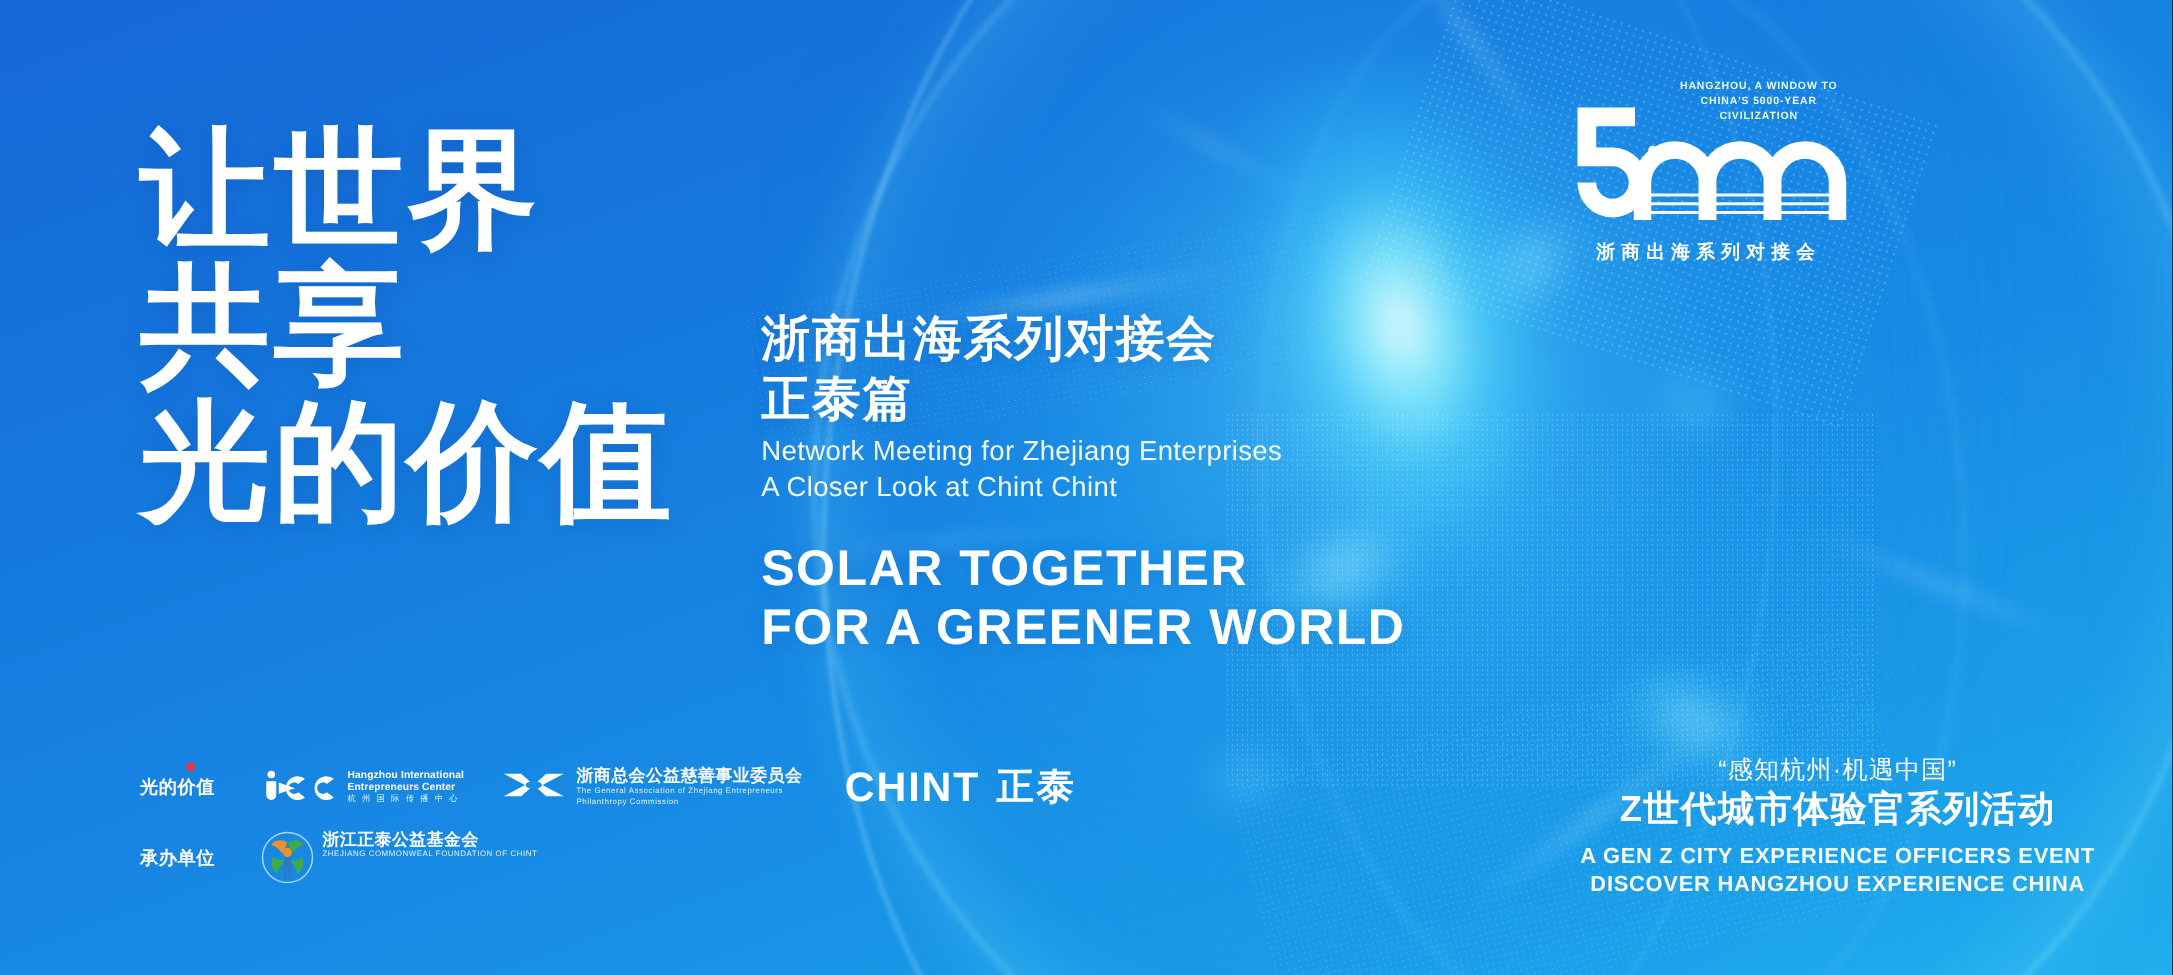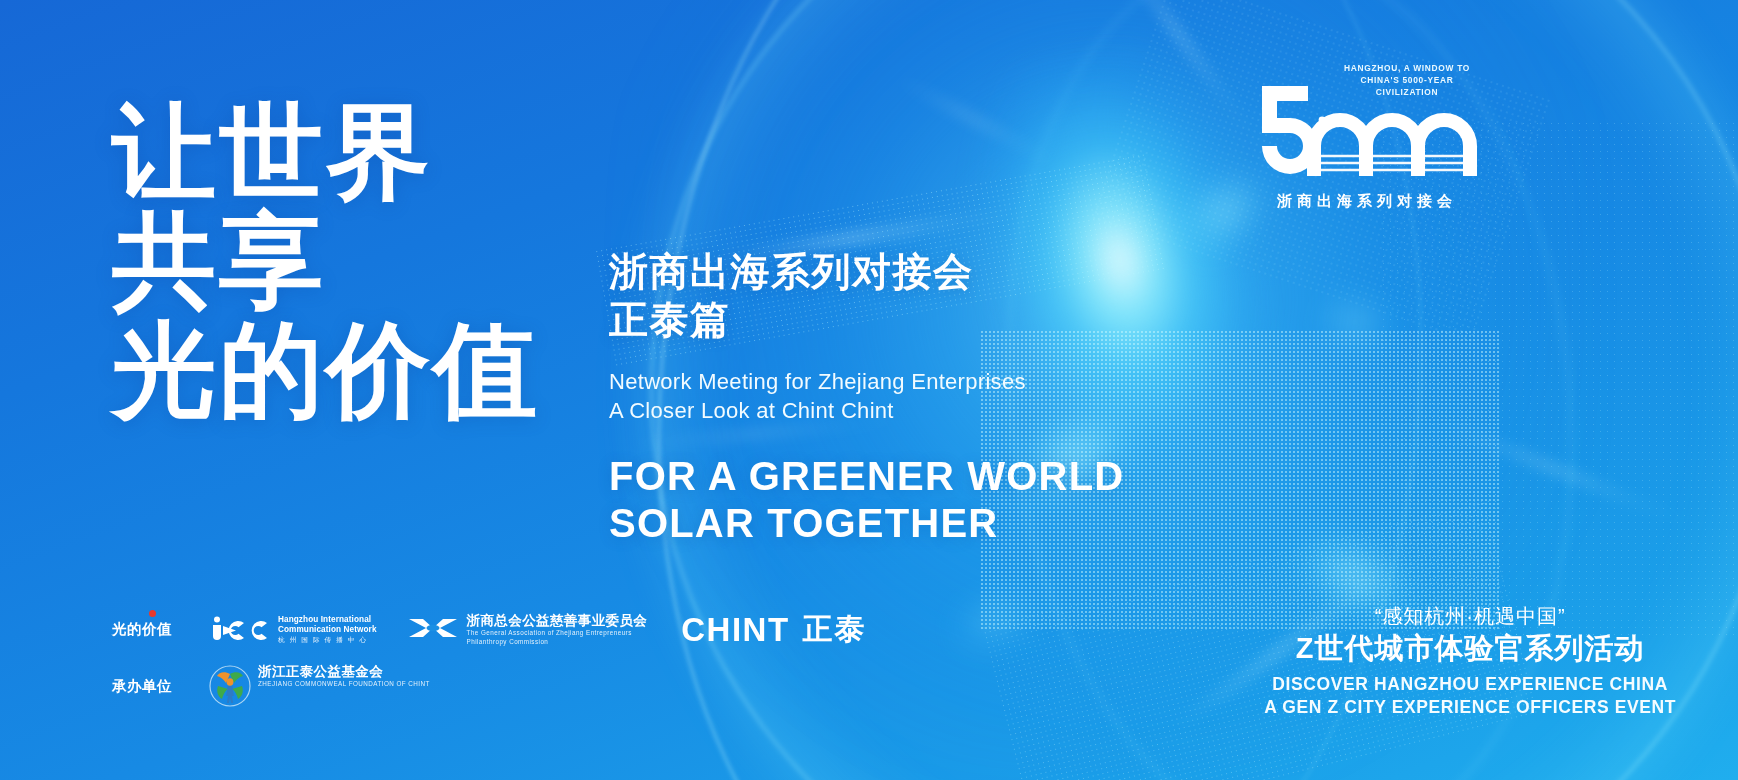--- a/index.html
+++ b/index.html
@@ -115,21 +115,21 @@
     color:#fff;
   }
   .sub-cn {
     font-size:39px;
     font-weight:bold;
     line-height:1.22;
     letter-spacing:1.5px;
     text-shadow:0 2px 12px rgba(10,70,160,0.25);
   }
   .sub-en {
-    margin-top:24px;
+    margin-top:3px;
     font-size:22px;
     font-weight:400;
     line-height:1.32;
     letter-spacing:.3px;
     color:#f2fbff;
   }
   .slogan {
     margin-top:28px;
     font-size:40px;
     font-weight:bold;
@@ -250,22 +250,22 @@
   <div class="subtitle-block">
     <div class="sub-cn">
       <div>浙商出海系列对接会</div>
       <div>正泰篇</div>
     </div>
     <div class="sub-en">
       <div>Network Meeting for Zhejiang Enterprises</div>
       <div>A Closer Look at Chint Chint</div>
     </div>
     <div class="slogan">
+      <div>SOLAR TOGETHER</div>
       <div>FOR A GREENER WORLD</div>
-      <div>SOLAR TOGETHER</div>
     </div>
   </div>
 
   <div class="logo5000">
     <div class="tagline">
       <div>HANGZHOU, A WINDOW TO</div>
       <div>CHINA'S 5000-YEAR CIVILIZATION</div>
     </div>
 
     <svg width="230" height="108" viewBox="0 0 230 108">
@@ -293,41 +293,41 @@
       <circle cx="70" cy="40" r="3.4" fill="#ffffff"></circle>
     </svg>
 
     <div class="cn">浙商出海系列对接会</div>
   </div>
 
   <div class="br-block">
     <div class="br-l1">“感知杭州·机遇中国”</div>
     <div class="br-l2">Z世代城市体验官系列活动</div>
     <div class="br-en">
+      <div>A GEN Z CITY EXPERIENCE OFFICERS EVENT</div>
       <div>DISCOVER HANGZHOU EXPERIENCE CHINA</div>
-      <div>A GEN Z CITY EXPERIENCE OFFICERS EVENT</div>
     </div>
   </div>
 
   <div class="sponsors">
 
     <div class="sp-row">
       <div class="sp-label">光的价值</div>
 
       <div class="sp-item">
         <svg width="62" height="30" viewBox="0 0 62 30">
           <path d="M5 10 v11 a4 4 0 0 0 8 0 v-11 z" fill="#fff"></path>
           <circle cx="9" cy="4.5" r="3" fill="#fff"></circle>
           <path d="M36 8 a9.5 9.5 0 1 0 0 15 l-5.5 -4.2 a4.6 4.6 0 1 1 0 -6.6 z" fill="#fff"></path>
           <path d="M59 8 a9.5 9.5 0 1 0 0 15 l-5.5 -4.2 a4.6 4.6 0 1 1 0 -6.6 z" fill="#fff"></path>
           <path d="M15 11 l13 4.5 l-13 4.5 z" fill="#fff"></path>
         </svg>
         <div class="txt">
           <div class="sp-en-small">Hangzhou International</div>
-          <div class="sp-en-small">Communication Network</div>
+          <div class="sp-en-small">Entrepreneurs Center</div>
           <div class="sp-cn-small">杭 州 国 际 传 播 中 心</div>
         </div>
       </div>
 
       <div class="sp-item" style="margin-left:30px;">
         <svg width="52" height="30" viewBox="0 0 52 30">
           <path d="M2 6 h14 l10 9 l10 -9 h14 l-17 9 l17 9 h-14 l-10 -9 l-10 9 h-14 l17 -9 z" fill="#fff"></path>
           <ellipse cx="26" cy="15" rx="6.5" ry="3.2" fill="#1b8fe4"></ellipse>
         </svg>
         <div class="txt">

